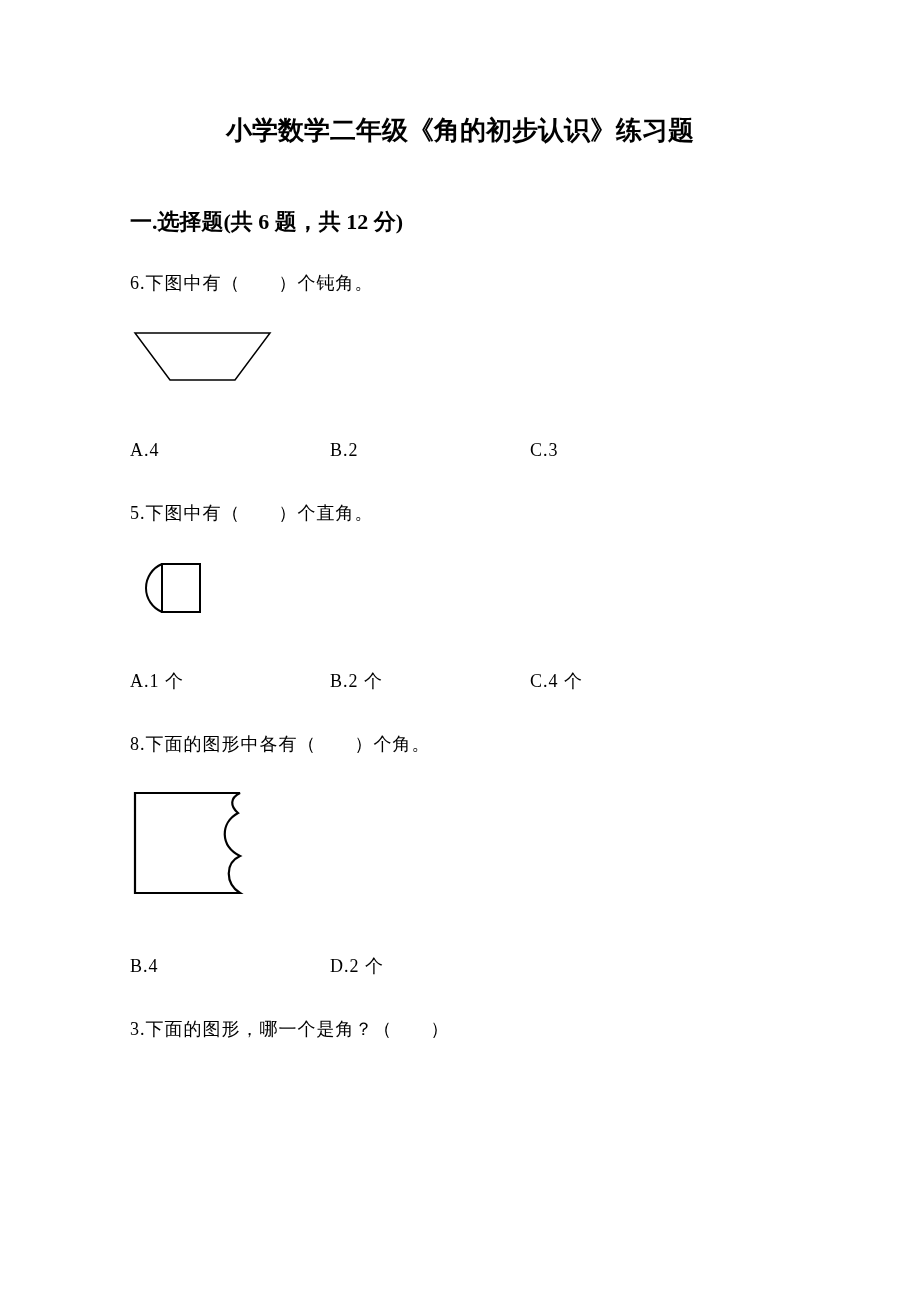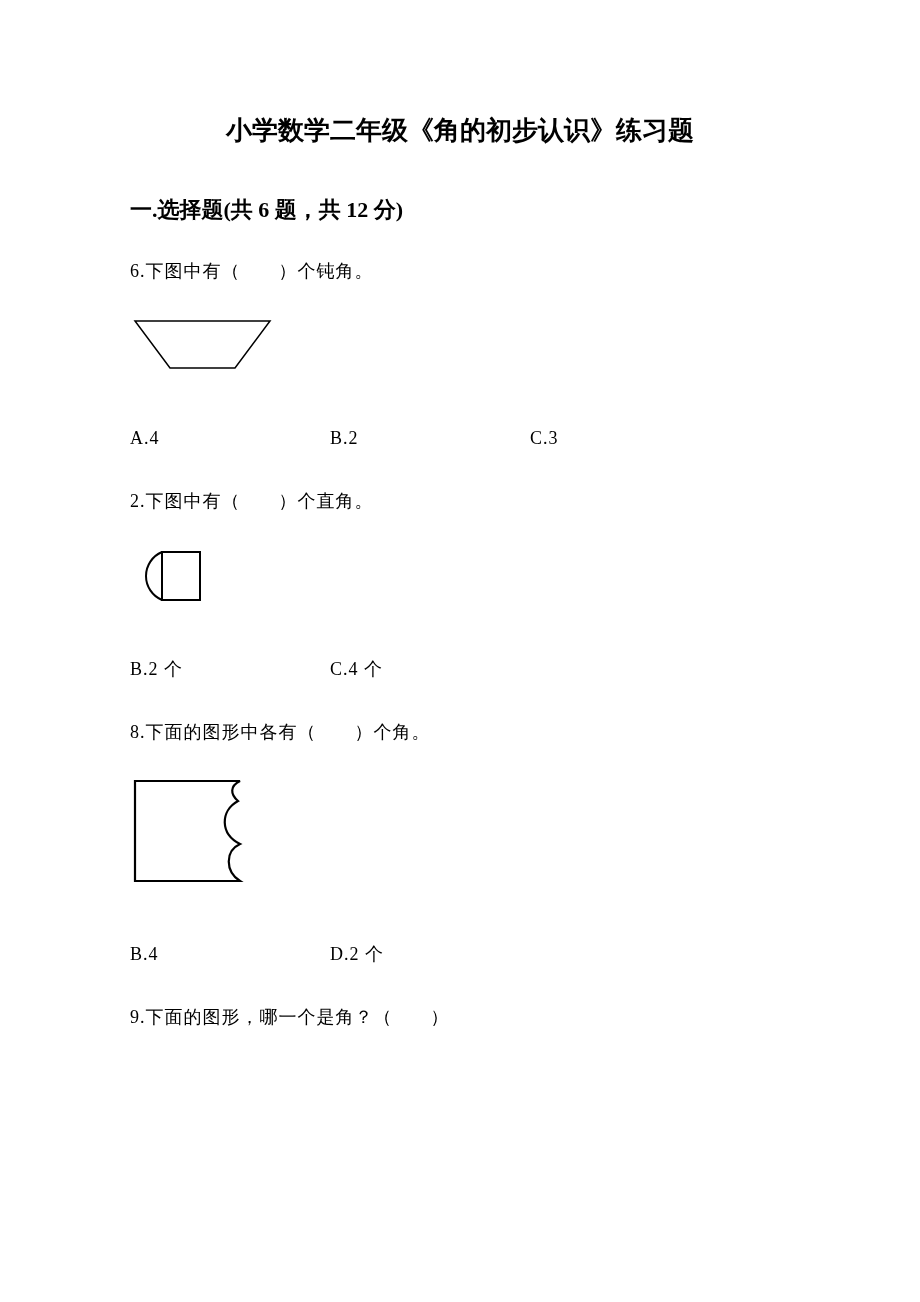--- a/index.html
+++ b/index.html
@@ -14,21 +14,21 @@
       color: #000;
       width: 920px;
       margin: 0 auto;
       padding: 110px 130px 60px 130px;
       line-height: 1.6;
     }
     .title {
       text-align: center;
       font-size: 26px;
       font-weight: bold;
-      margin-bottom: 40px;
+      margin-bottom: 52px;
       font-family: "SimHei", "黑体", sans-serif;
     }
     .section-header {
       font-weight: bold;
       margin-bottom: 30px;
       font-size: 22px;
     }
     .question {
       margin-bottom: 34px;
     }
@@ -66,28 +66,29 @@
     </svg>
   </div>
   <div class="options">
     <div class="opt opt-a">A.4</div>
     <div class="opt opt-b">B.2</div>
     <div class="opt opt-c">C.3</div>
   </div>
 </div>
 
 <div class="question">
-  <div class="question-text">2.下图中有（  ）个直角。</div>
+  <div class="question-text">5.下图中有（  ）个直角。</div>
   <div class="figure">
     <svg width="80" height="60" viewBox="0 0 80 60">
       <path d="M 32 6 A 26 26 0 0 0 32 54" fill="none" stroke="#000" stroke-width="2"></path>
       <rect x="32" y="6" width="38" height="48" fill="none" stroke="#000" stroke-width="2"></rect>
     </svg>
   </div>
   <div class="options">
+    <div class="opt opt-a">A.1 个</div>
     <div class="opt opt-b">B.2 个</div>
     <div class="opt opt-c">C.4 个</div>
   </div>
 </div>
 
 <div class="question">
   <div class="question-text">8.下面的图形中各有（  ）个角。</div>
   <div class="figure">
     <svg width="120" height="115" viewBox="0 0 120 115">
       <path d="M 110 5 L 5 5 L 5 105 L 110 105 
@@ -96,14 +97,14 @@
                C 100 18, 100 10, 110 5 Z" fill="none" stroke="#000" stroke-width="2.2"></path>
     </svg>
   </div>
   <div class="options">
     <div class="opt opt-b">B.4</div>
     <div class="opt opt-d">D.2 个</div>
   </div>
 </div>
 
 <div class="question">
-  <div class="question-text">9.下面的图形，哪一个是角？（  ）</div>
+  <div class="question-text">3.下面的图形，哪一个是角？（  ）</div>
 </div>
 
 </body></html>

